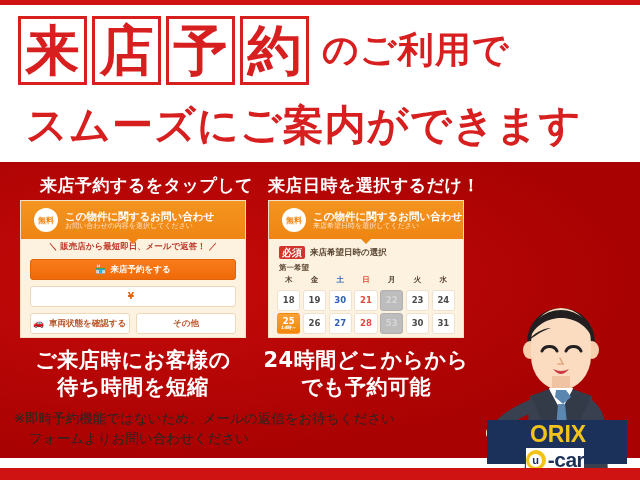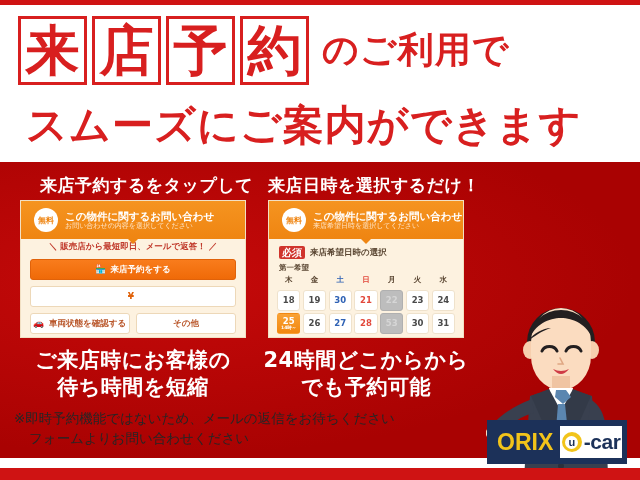--- a/index.html
+++ b/index.html
@@ -287,20 +287,21 @@
   
   .logo {
     position: absolute;
     left: 487px; top: 420px;
     width: 140px; height: 44px;
     background: #1c3159;
     border: 1px solid #1c3159;
     display: flex;
     align-items: center;
     box-sizing: border-box;
+    flex-direction: column;
   }
   .logo-orix {
     color: #f2c41a;
     font-size: 23px;
     font-weight: bold;
     letter-spacing: 0px;
     padding: 0 7px 0 9px;
     font-family: "Liberation Sans", sans-serif;
   }
   .logo-ucar {

